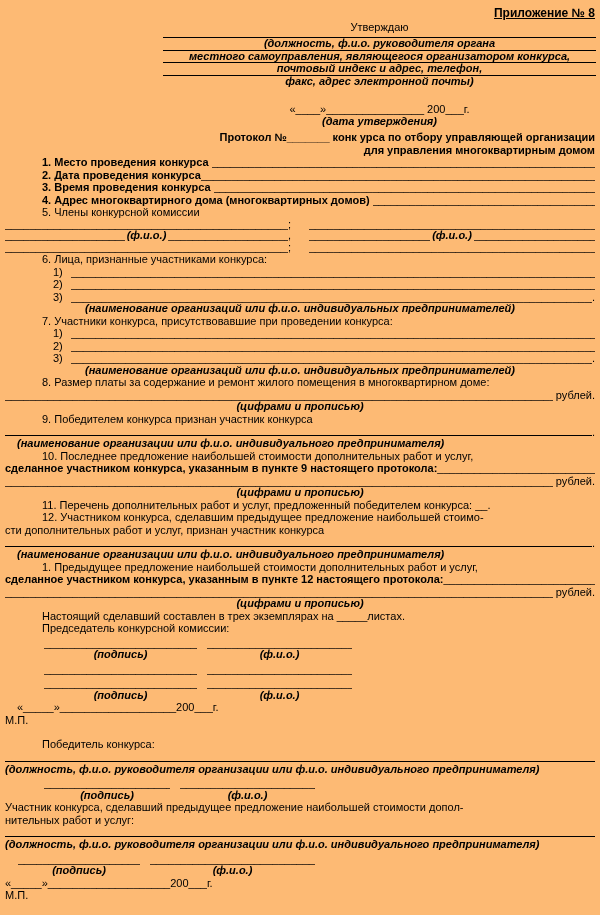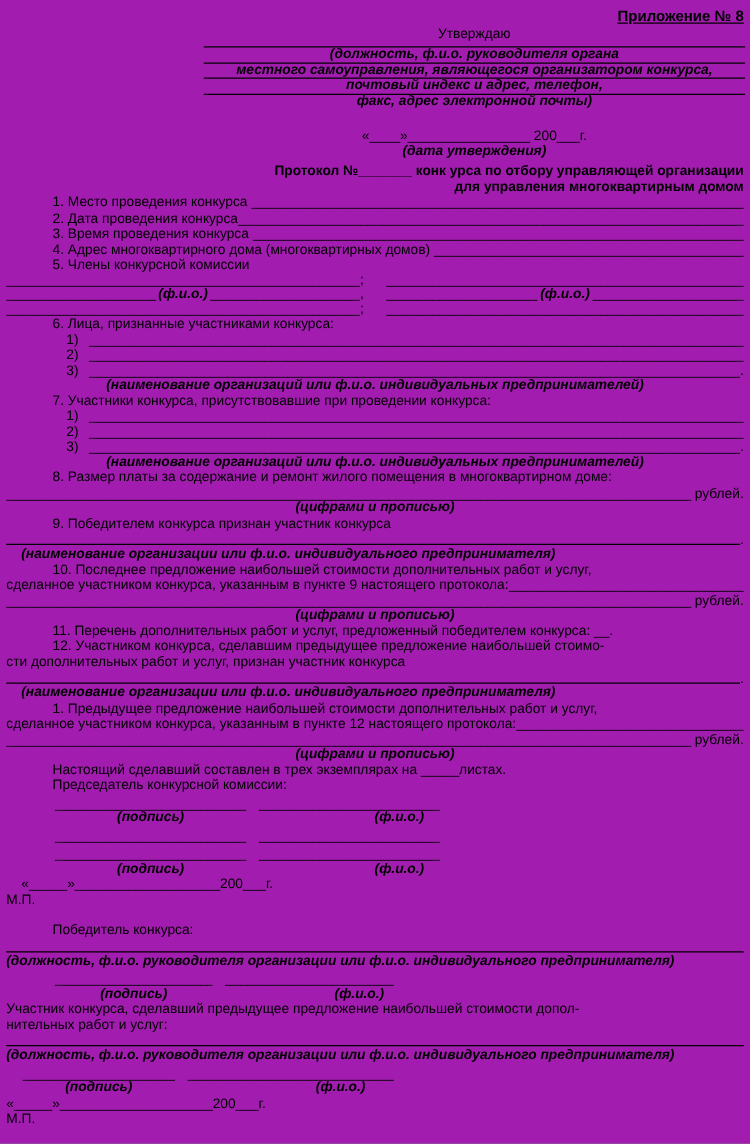--- a/index.html
+++ b/index.html
@@ -1,58 +1,58 @@
 <!DOCTYPE html>
 <html><head>
 <meta charset="utf-8">
 <style>
   * { box-sizing: border-box; }
   html,body { margin:0; padding:0; background:#888; }
   .page {
-    width:600px; height:915px; margin:0 auto; background:#a21caf; color:#000;
+    width:600px; height:915px; margin:0 auto; background:#fdba74; color:#000;
     font-family:"Liberation Sans", sans-serif; font-size:11px; line-height:12.5px;
     padding:6px 5px 0 5px; overflow:hidden; position:relative;
   }
   .appendix { text-align:right; font-size:12px; font-weight:bold; line-height:15px; }
   .appendix span { text-decoration:underline; }
 
   .approve { margin-left:158px; width:433px; text-align:center; }
   .approve-title { line-height:13px; margin-bottom:3px; }
   .rule { border-top:1px solid #000; height:1px; }
   .cap { font-style:italic; font-weight:bold; line-height:11.5px; white-space:nowrap; overflow:hidden; }
   .approve .cap { text-align:center; }
   .date-line { line-height:12.5px; margin-top:16px; }
 
   .doc-title { font-weight:bold; text-align:right; line-height:12.5px; }
   .mt4 { margin-top:4px; }
 
   .line { white-space:nowrap; overflow:hidden; }
   .indent { padding-left:37px; }
   .flexline { display:flex; align-items:flex-end; }
   .flexline.indent { padding-left:37px; }
-  .lead { white-space:pre; flex:0 0 auto; }
+  .lead { white-space:pre; flex:0 0 auto;font-weight:bold; }
   .fill { flex:1 1 0; min-width:0; overflow:hidden; white-space:nowrap; }
   .punct { flex:0 0 auto; white-space:pre; }
   .solid { flex:1 1 0; min-width:0; height:11px; border-bottom:1px solid #000; margin-bottom:2px; }
 
   .cols { display:flex; }
   .col { flex:1 1 0; min-width:0; display:flex; align-items:flex-end; overflow:hidden; }
   .col + .col { margin-left:18px; }
   .col .cap { flex:0 0 auto; padding:0 2px; }
   .fio-rows .cols { line-height:11.5px; }
 
   .sub { padding-left:48px; }
   .num { white-space:pre; flex:0 0 auto; padding-right:8px; }
 
   .tcenter { text-align:center; }
   .capleft { padding-left:12px; }
 
   .sigrow { display:flex; align-items:flex-end; margin-top:2px; }
   .sline { display:inline-block; overflow:hidden; white-space:nowrap; flex:0 0 auto; }
-  .scaps { display:flex;gap:40px; }
+  .scaps { display:flex; }
   .scap { flex:0 0 auto; text-align:center; }
 
   
   .sig-a .l1 { width:153px; margin-left:39px; }
   .sig-a .l2 { width:145px; margin-left:10px; }
   
   .sig-b .l1 { width:126px; margin-left:39px; }
   .sig-b .l2 { width:135px; margin-left:10px; }
   
   .sig-c .l1 { width:122px; margin-left:13px; }

